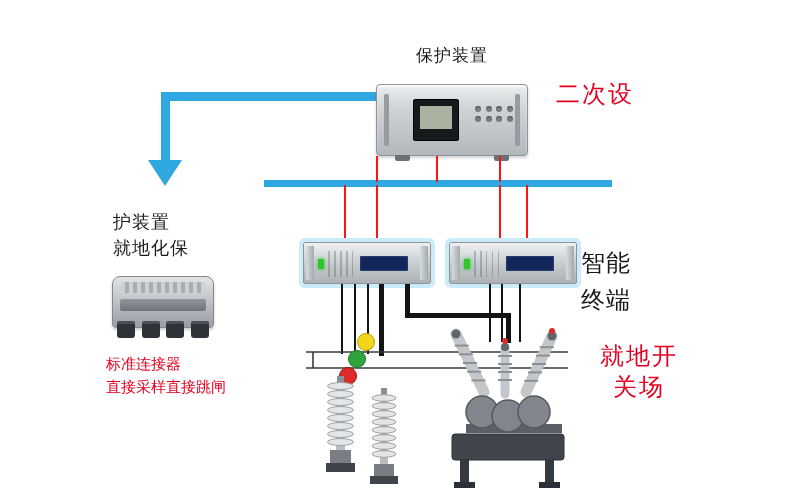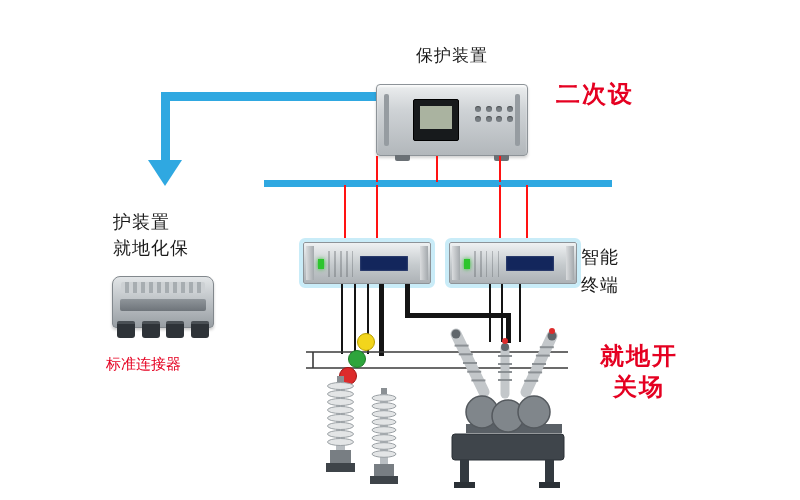--- a/index.html
+++ b/index.html
@@ -7,25 +7,25 @@
     --halo-cyan:#c9ecf8; --ball-yellow:#f2d51c; --ball-green:#2ea53c;
     --ball-red:#dd2b2b; --led-green:#2ec52e;
   }
   *{margin:0;padding:0;box-sizing:border-box;}
   body{font-family:"Liberation Sans",sans-serif;background:#fff;}
   .canvas{position:relative;width:800px;height:500px;background:#ffffff;overflow:hidden;}
   .abs{position:absolute;}
   .lbl{color:#1a1a1a;letter-spacing:1px;}
   .prot-label{left:376px;top:44px;width:152px;text-align:center;font-size:17px;}
   .sec-room{left:549px;top:78px;width:92px;text-align:center;}
-  .red-big{color:var(--text-red);font-weight:700;font-size:24px;line-height:1.3;letter-spacing:2px;}
+  .red-big{color:var(--text-red);font-weight:400;font-size:24px;line-height:1.3;letter-spacing:2px;}
   .red-note{left:106px;top:352px;color:var(--text-red);font-weight:400;font-size:15px;line-height:1.55;}
   .local-label{left:113px;top:209px;font-size:18px;line-height:1.45;}
   .mu-label{left:257px;top:244px;font-size:18px;line-height:1.55;}
-  .it-label{left:581px;top:244px;font-size:18px;line-height:1.55;}
+  .it-label{left:581px;top:244px;font-size:24px;line-height:1.55;}
   .sw-label{left:597px;top:340px;width:84px;text-align:center;}
 
   
   .arrow-h{left:161px;top:92px;width:215px;height:9px;background:var(--bus-blue);}
   .arrow-v{left:161px;top:92px;width:9px;height:70px;background:var(--bus-blue);}
   .arrow-head{left:148px;top:160px;width:0;height:0;border-left:17px solid transparent;border-right:17px solid transparent;border-top:26px solid var(--bus-blue);}
   .bus{left:264px;top:180px;width:348px;height:7px;background:var(--bus-blue);}
 
   .vline{width:2px;}
   .red-line{background:var(--line-red);}
@@ -119,20 +119,21 @@
     <div class="ld-ports">
         <span></span>
         <span></span>
         <span></span>
         <span></span>
       </div>
   </div>
 
   <div class="abs red-note">
     <div>标准连接器</div>
+    <div>直接采样直接跳闸</div>
   </div>
 
   <div class="abs rack rack-mu">
     <div class="rk-end l"></div>
     <div class="rk-end r"></div>
     <div class="rk-led"></div>
     <div class="rk-grille"></div>
     <div class="rk-plate"></div>
   </div>
 

